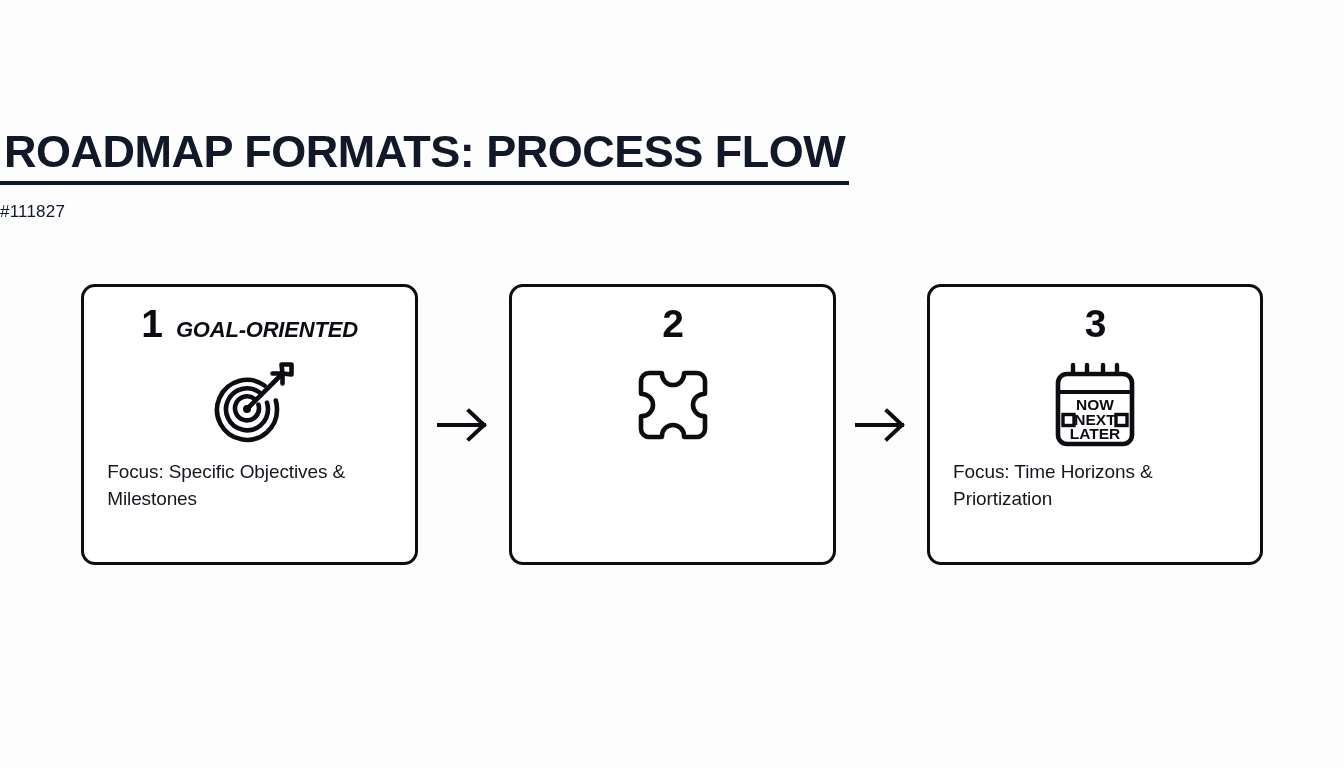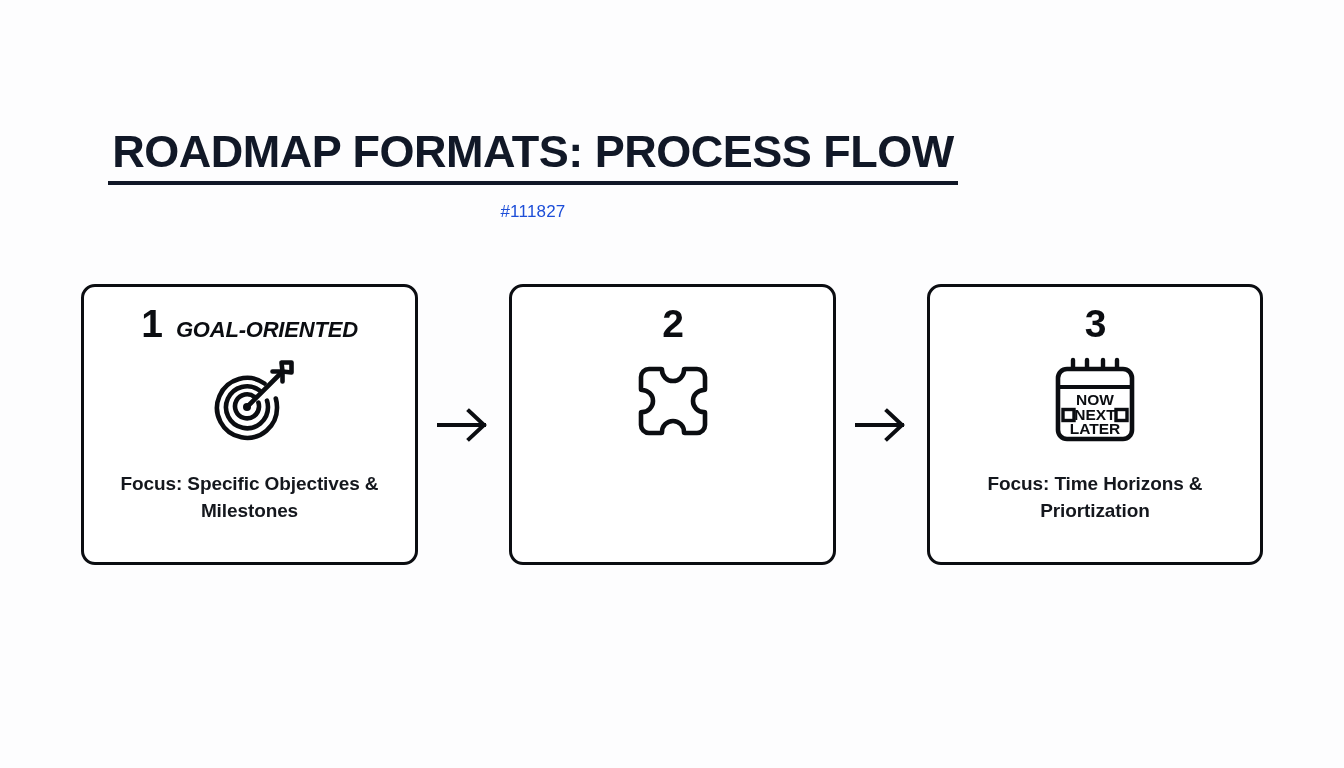--- a/index.html
+++ b/index.html
@@ -22,38 +22,37 @@
     height: 768px;
     box-sizing: border-box;
   }
 
   
   .header {
     position: absolute;
     top: 128px;
     left: 0;
     width: 1066px;
-    text-align: center;
   }
   .slide-title {
     font-size: 45px;
     font-weight: bold;
     letter-spacing: -0.5px;
     line-height: 1.05;
     color: #111827;
     display: inline-block;
     padding: 0 4px 6px 4px;
     border-bottom: 4px solid #111827;
     white-space: nowrap;
   }
   .slide-subtitle {
     margin-top: 17px;
     font-size: 17px;
     font-weight: normal;
-    color: #1d4ed8;
+    color: #0f172a;
     letter-spacing: 0.2px;
   }
 
   
   .flow {
     position: absolute;
     top: 284px;
     left: 81px;
     width: 1182px;
     height: 281px;
@@ -101,29 +100,29 @@
     color: #0b0d11;
     white-space: nowrap;
     font-style: italic;
   }
 
   .card-icon {
     flex: 0 0 auto;
     margin-top: 14px;
     height: 96px;
     display: flex;
+    align-items: center;
     justify-content: center;
   }
 
   .card-focus {
-    margin-top: 18px;
+    margin-top: 6px;
     width: 86%;
-    text-align: center;
     font-size: 19px;
-    font-weight: bold;
+    font-weight: normal;
     line-height: 1.42;
     color: #14171d;
     letter-spacing: -0.1px;
   }
 
   
   .arrow {
     flex: 0 0 auto;
     width: 58px;
     height: 44px;

